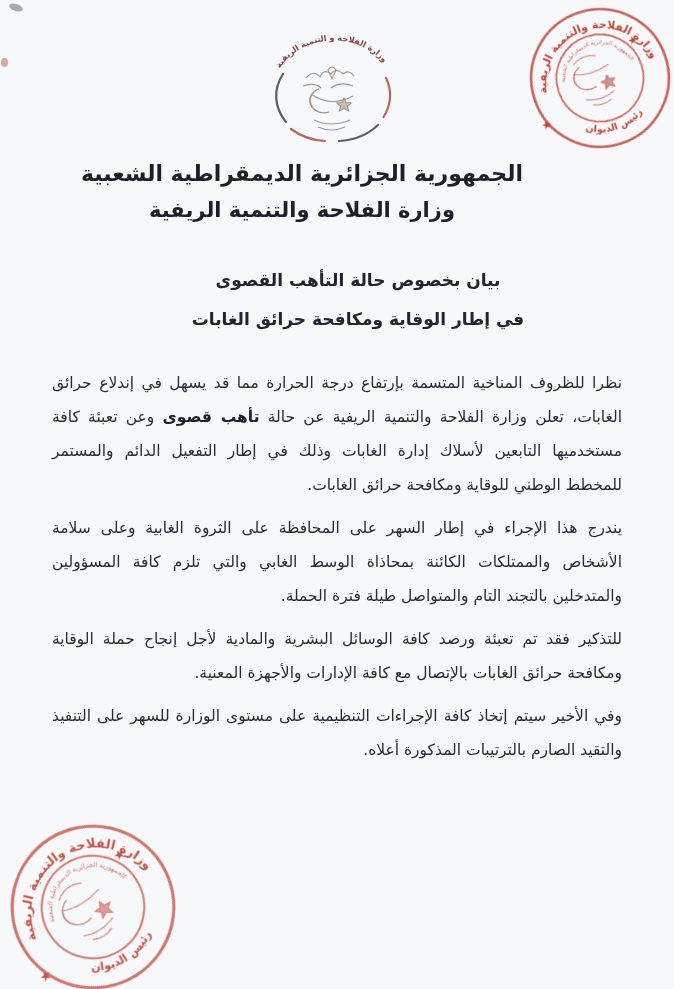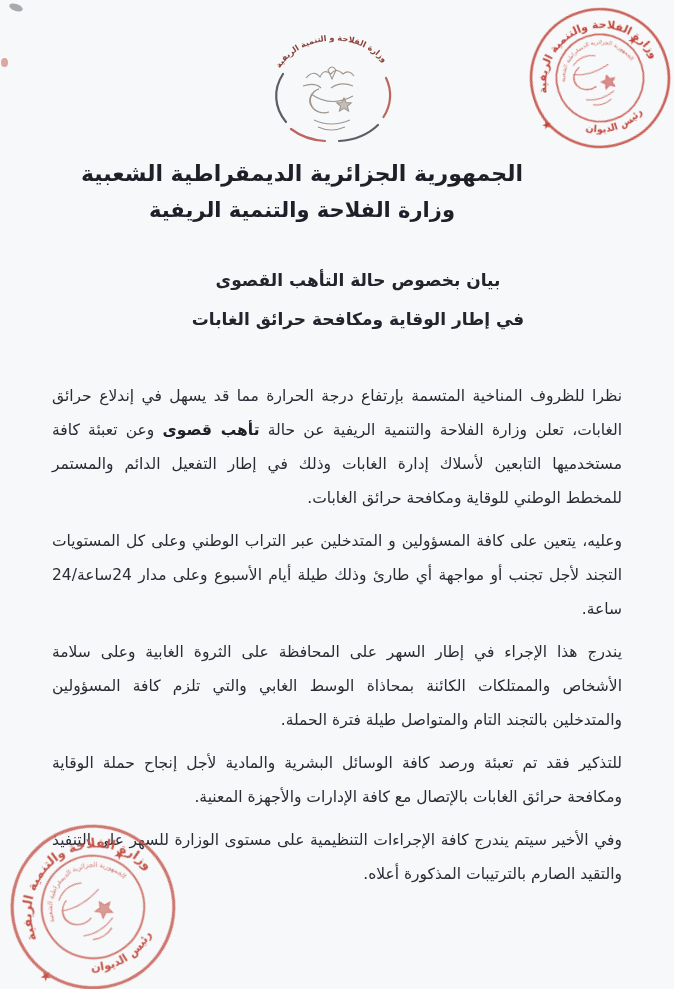--- a/index.html
+++ b/index.html
@@ -26,21 +26,21 @@
   }
   .titles .t1{font-size:22px;line-height:37px;}
   .titles .t2{font-size:21px;line-height:36px;}
   
   .subject{
     position:absolute;top:261px;left:40px;width:636px;
     text-align:center;font-weight:700;font-size:17px;line-height:39px;color:#24242f;
   }
   
   .bodytext{
-    position:absolute;top:379px;right:52px;left:52px;
+    position:absolute;top:366px;right:52px;left:52px;
     direction:rtl;text-align:justify;
     font-size:15.5px;line-height:34px;color:#2b2b36;
   }
   .bodytext p{margin:0 0 9px 0;}
   .bodytext strong{font-weight:700;color:#202029;}
   
   .speck{position:absolute;border-radius:50%;}
   .speck.dark{left:9px;top:4px;width:14px;height:7px;background:#6a6a72;opacity:.55;transform:rotate(18deg);}
   .speck.red{left:1px;top:58px;width:7px;height:9px;background:#c4554a;opacity:.5;}
 </style>
@@ -117,24 +117,23 @@
     <div class="t2">وزارة الفلاحة والتنمية الريفية</div>
   </div>
 
   <div class="subject">
     <div>بيان بخصوص حالة التأهب القصوى</div>
     <div>في إطار الوقاية ومكافحة حرائق الغابات</div>
   </div>
 
   <main class="bodytext">
     <p><span>نظرا للظروف المناخية المتسمة بإرتفاع درجة الحرارة مما قد يسهل في إندلاع حرائق الغابات، تعلن وزارة الفلاحة والتنمية الريفية عن حالة </span><strong>تأهب قصوى</strong><span> وعن تعبئة كافة مستخدميها التابعين لأسلاك إدارة الغابات وذلك في إطار التفعيل الدائم والمستمر للمخطط الوطني للوقاية ومكافحة حرائق الغابات.</span></p>
-    <p>وعليه، يتعين على كافة المسؤولين و المتدخلين عبر التراب الوطني وعلى كل المستويات التجند لأجل تجنب أو مواجهة أي طارئ وذلك طيلة أيام الأسبوع وعلى مدار 24ساعة/24 ساعة.</p>
     <p>يندرج هذا الإجراء في إطار السهر على المحافظة على الثروة الغابية وعلى سلامة الأشخاص والممتلكات الكائنة بمحاذاة الوسط الغابي والتي تلزم كافة المسؤولين والمتدخلين بالتجند التام والمتواصل طيلة فترة الحملة.</p>
     <p>للتذكير فقد تم تعبئة ورصد كافة الوسائل البشرية والمادية لأجل إنجاح حملة الوقاية ومكافحة حرائق الغابات بالإتصال مع كافة الإدارات والأجهزة المعنية.</p>
-    <p>وفي الأخير سيتم يندرج كافة الإجراءات التنظيمية على مستوى الوزارة للسهر على التنفيذ والتقيد الصارم بالترتيبات المذكورة أعلاه.</p>
+    <p>وفي الأخير سيتم إتخاذ كافة الإجراءات التنظيمية على مستوى الوزارة للسهر على التنفيذ والتقيد الصارم بالترتيبات المذكورة أعلاه.</p>
   </main>
 
   <div class="stamp stamp-bl">
     <svg width="174" height="174" viewBox="0 0 170 170">
       <defs>
         <path id="s2top" d="M 21 92 A 64 64 0 1 1 149 92"></path>
         <path id="s2bot" d="M 30 116 A 64 64 0 0 0 140 116"></path>
         <path id="s2in" d="M 45 96 A 41 41 0 1 1 125 96"></path>
       </defs>
       <g fill="none" stroke="#c4554a">

